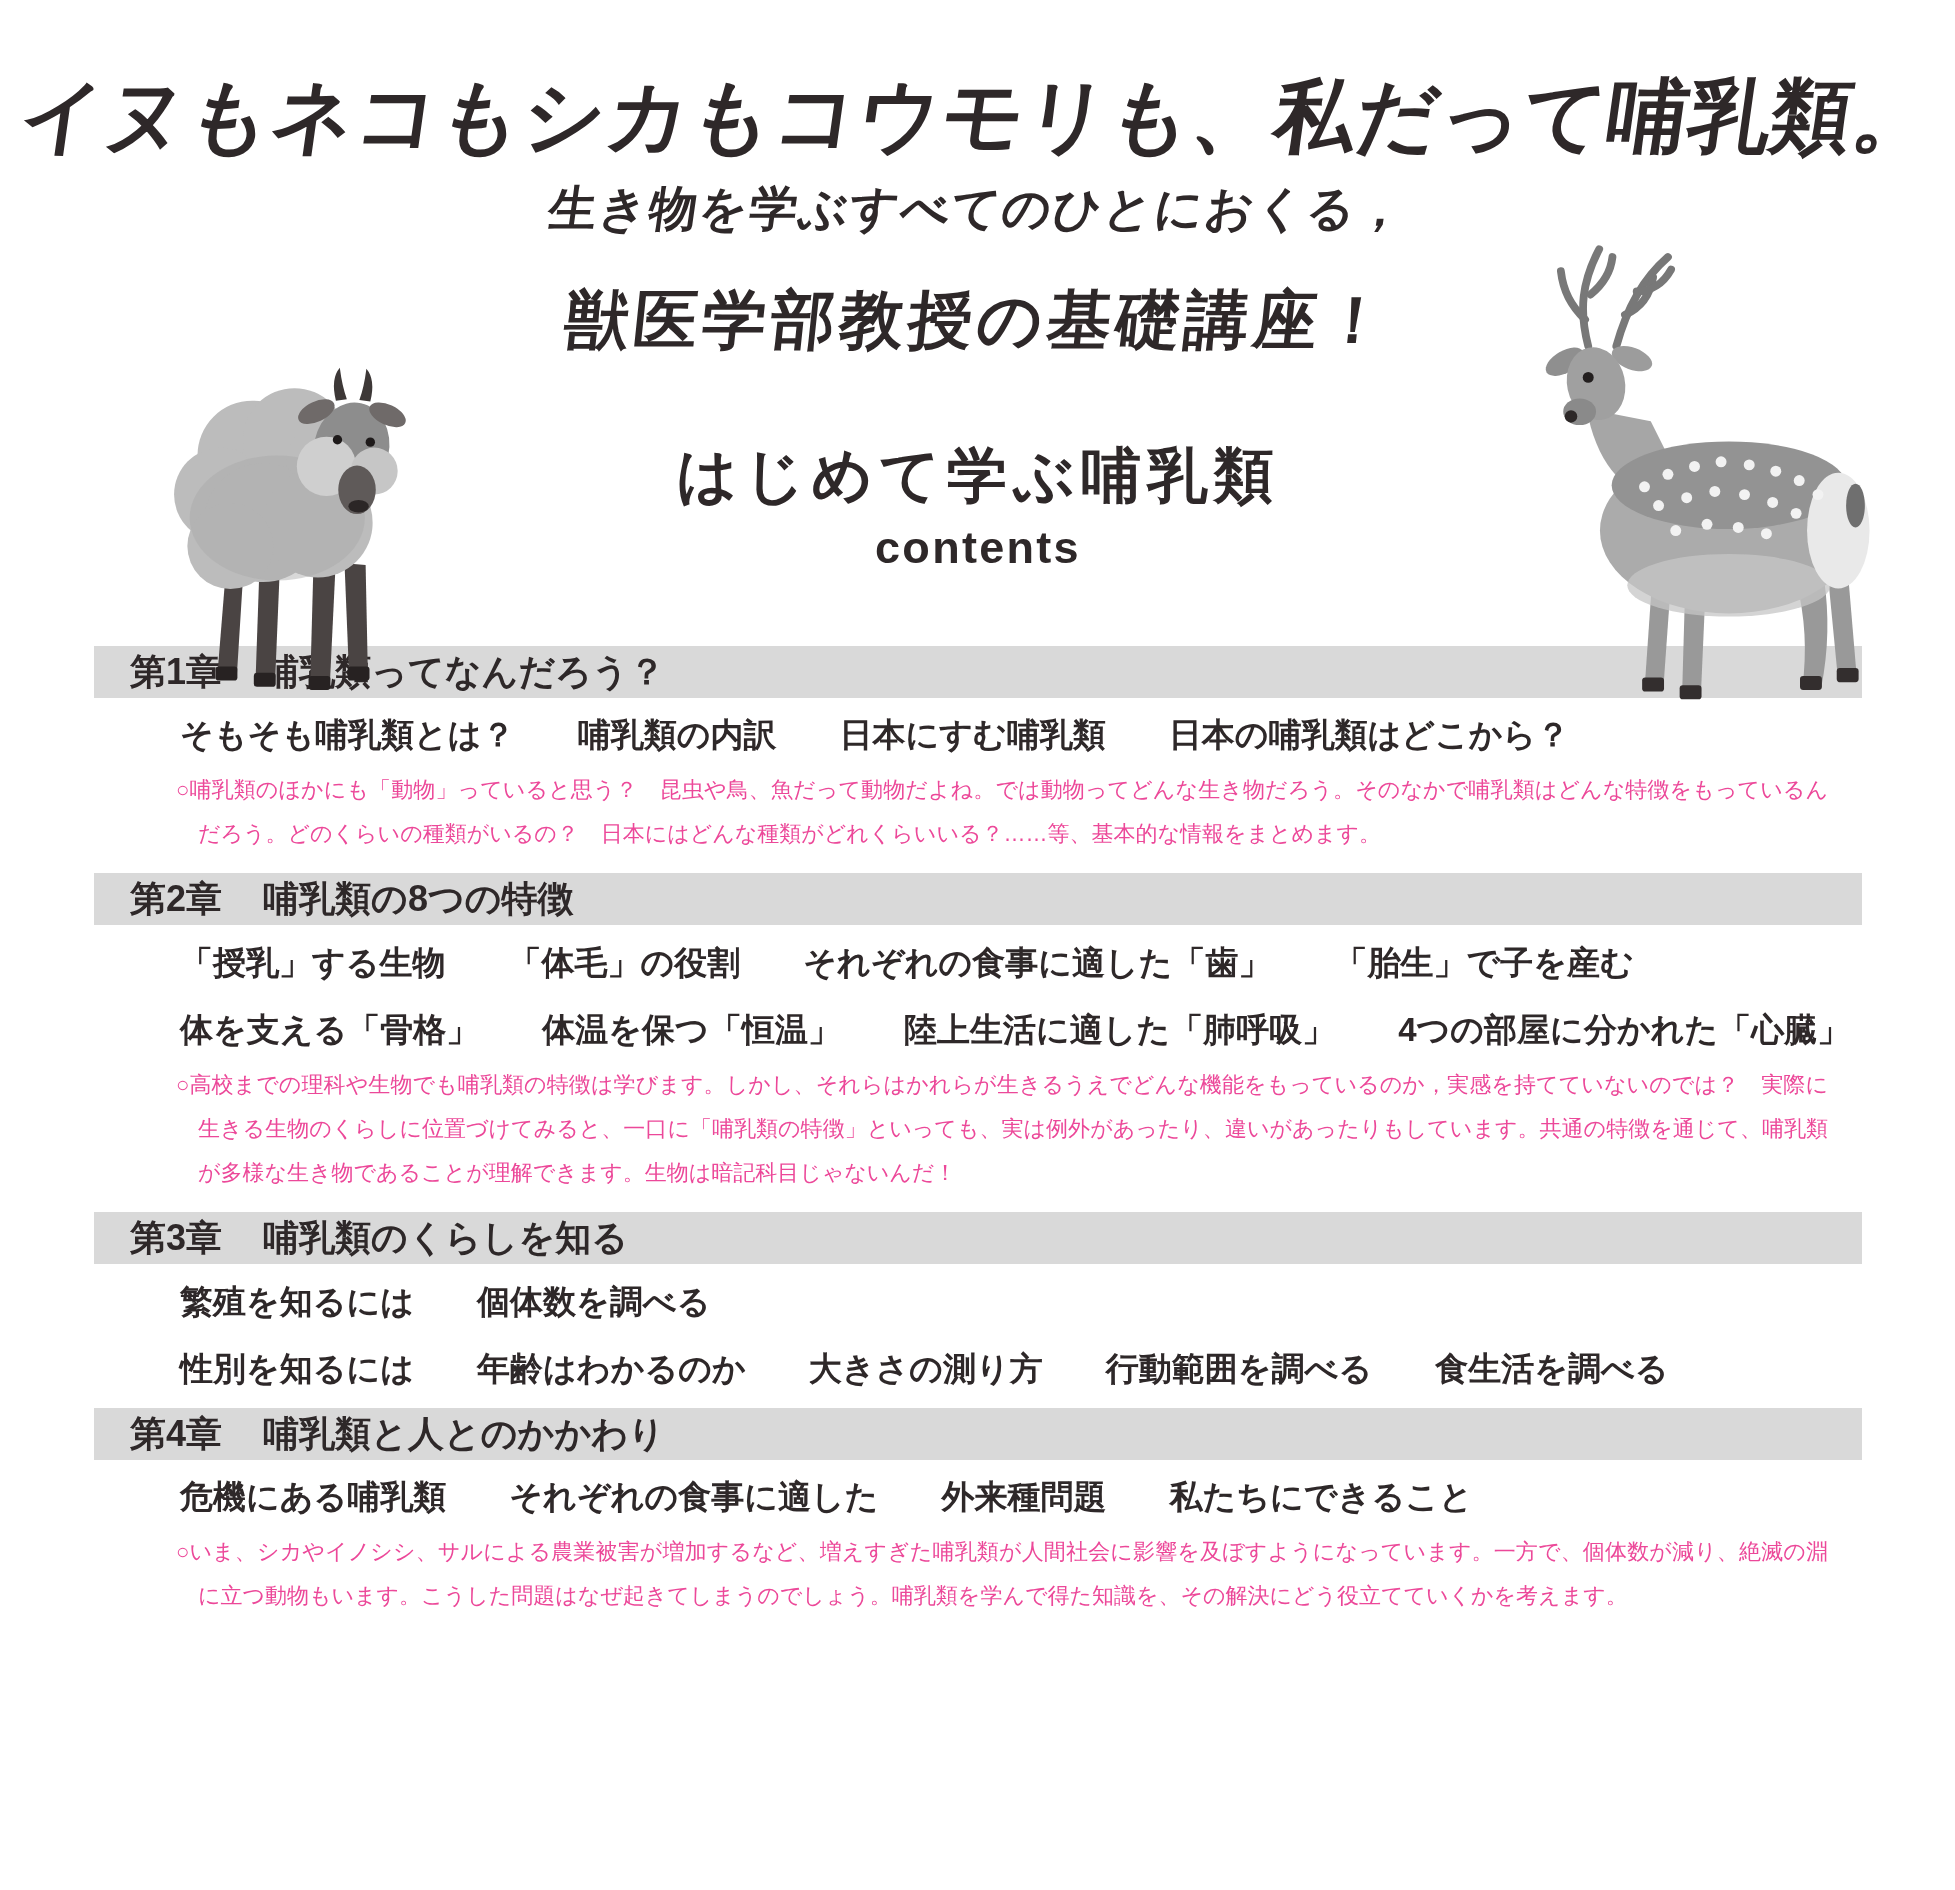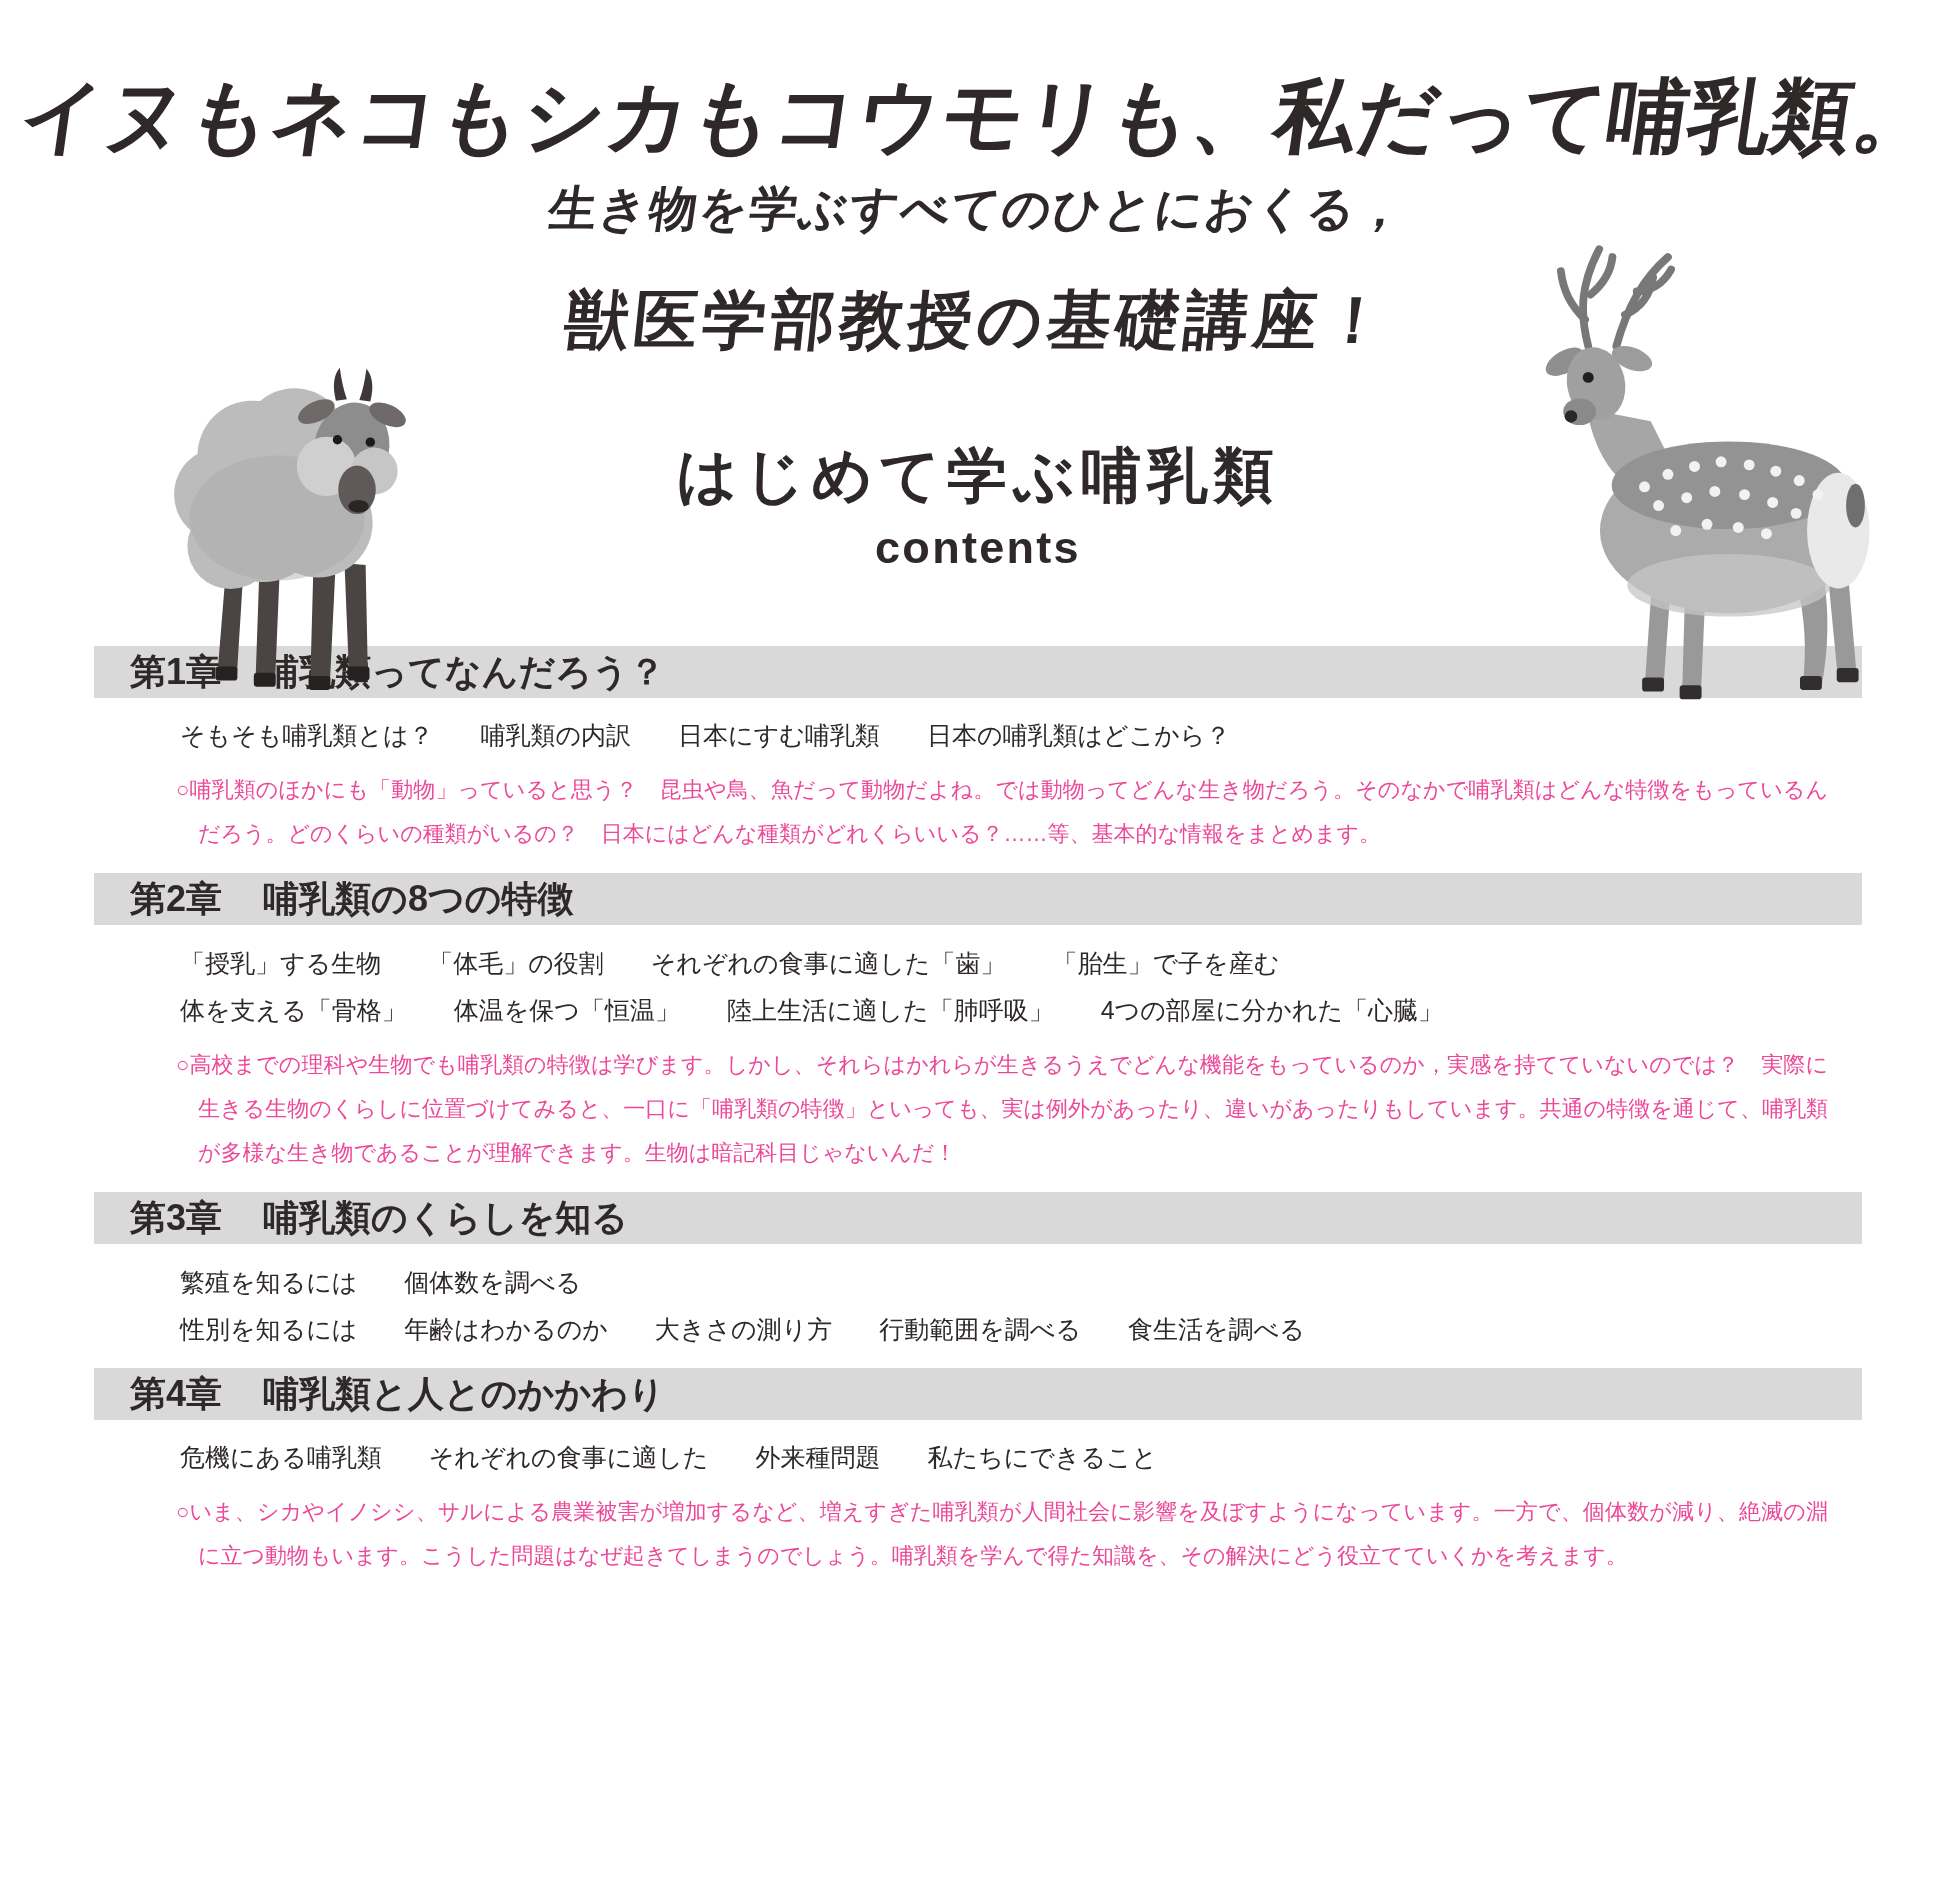--- a/index.html
+++ b/index.html
@@ -43,26 +43,26 @@
   .chapter { margin-bottom:17px; }
   .chapter-bar {
     background:#d9d9d9;
     height:52px; line-height:52px;
     padding-left:36px;
     font-size:36px; font-weight:800;
     white-space:nowrap;
   }
   .chapter-bar .chapter-label { margin-right:41px; }
   .topic-row {
-    display:flex; column-gap:47px; flex-wrap:nowrap;
+    display:flex; column-gap:63px; flex-wrap:nowrap;
     margin:15.6px 0 0 86px;
-    font-size:25px; font-weight:400; line-height:44px;
+    font-size:33px; font-weight:700; line-height:44px;
     white-space:nowrap;
   }
-  .topic-row + .topic-row { margin-top:3px;text-align:center; }
+  .topic-row + .topic-row { margin-top:23px;text-align:center; }
   .chapter-desc {
     margin:11px 0 0 82px;
     width:1652px;
     font-size:22px; line-height:44px;
     color:#ec4899;
     padding-left:1em; text-indent:-1em; 
     text-align:justify;
   }
 </style>
 </head>

